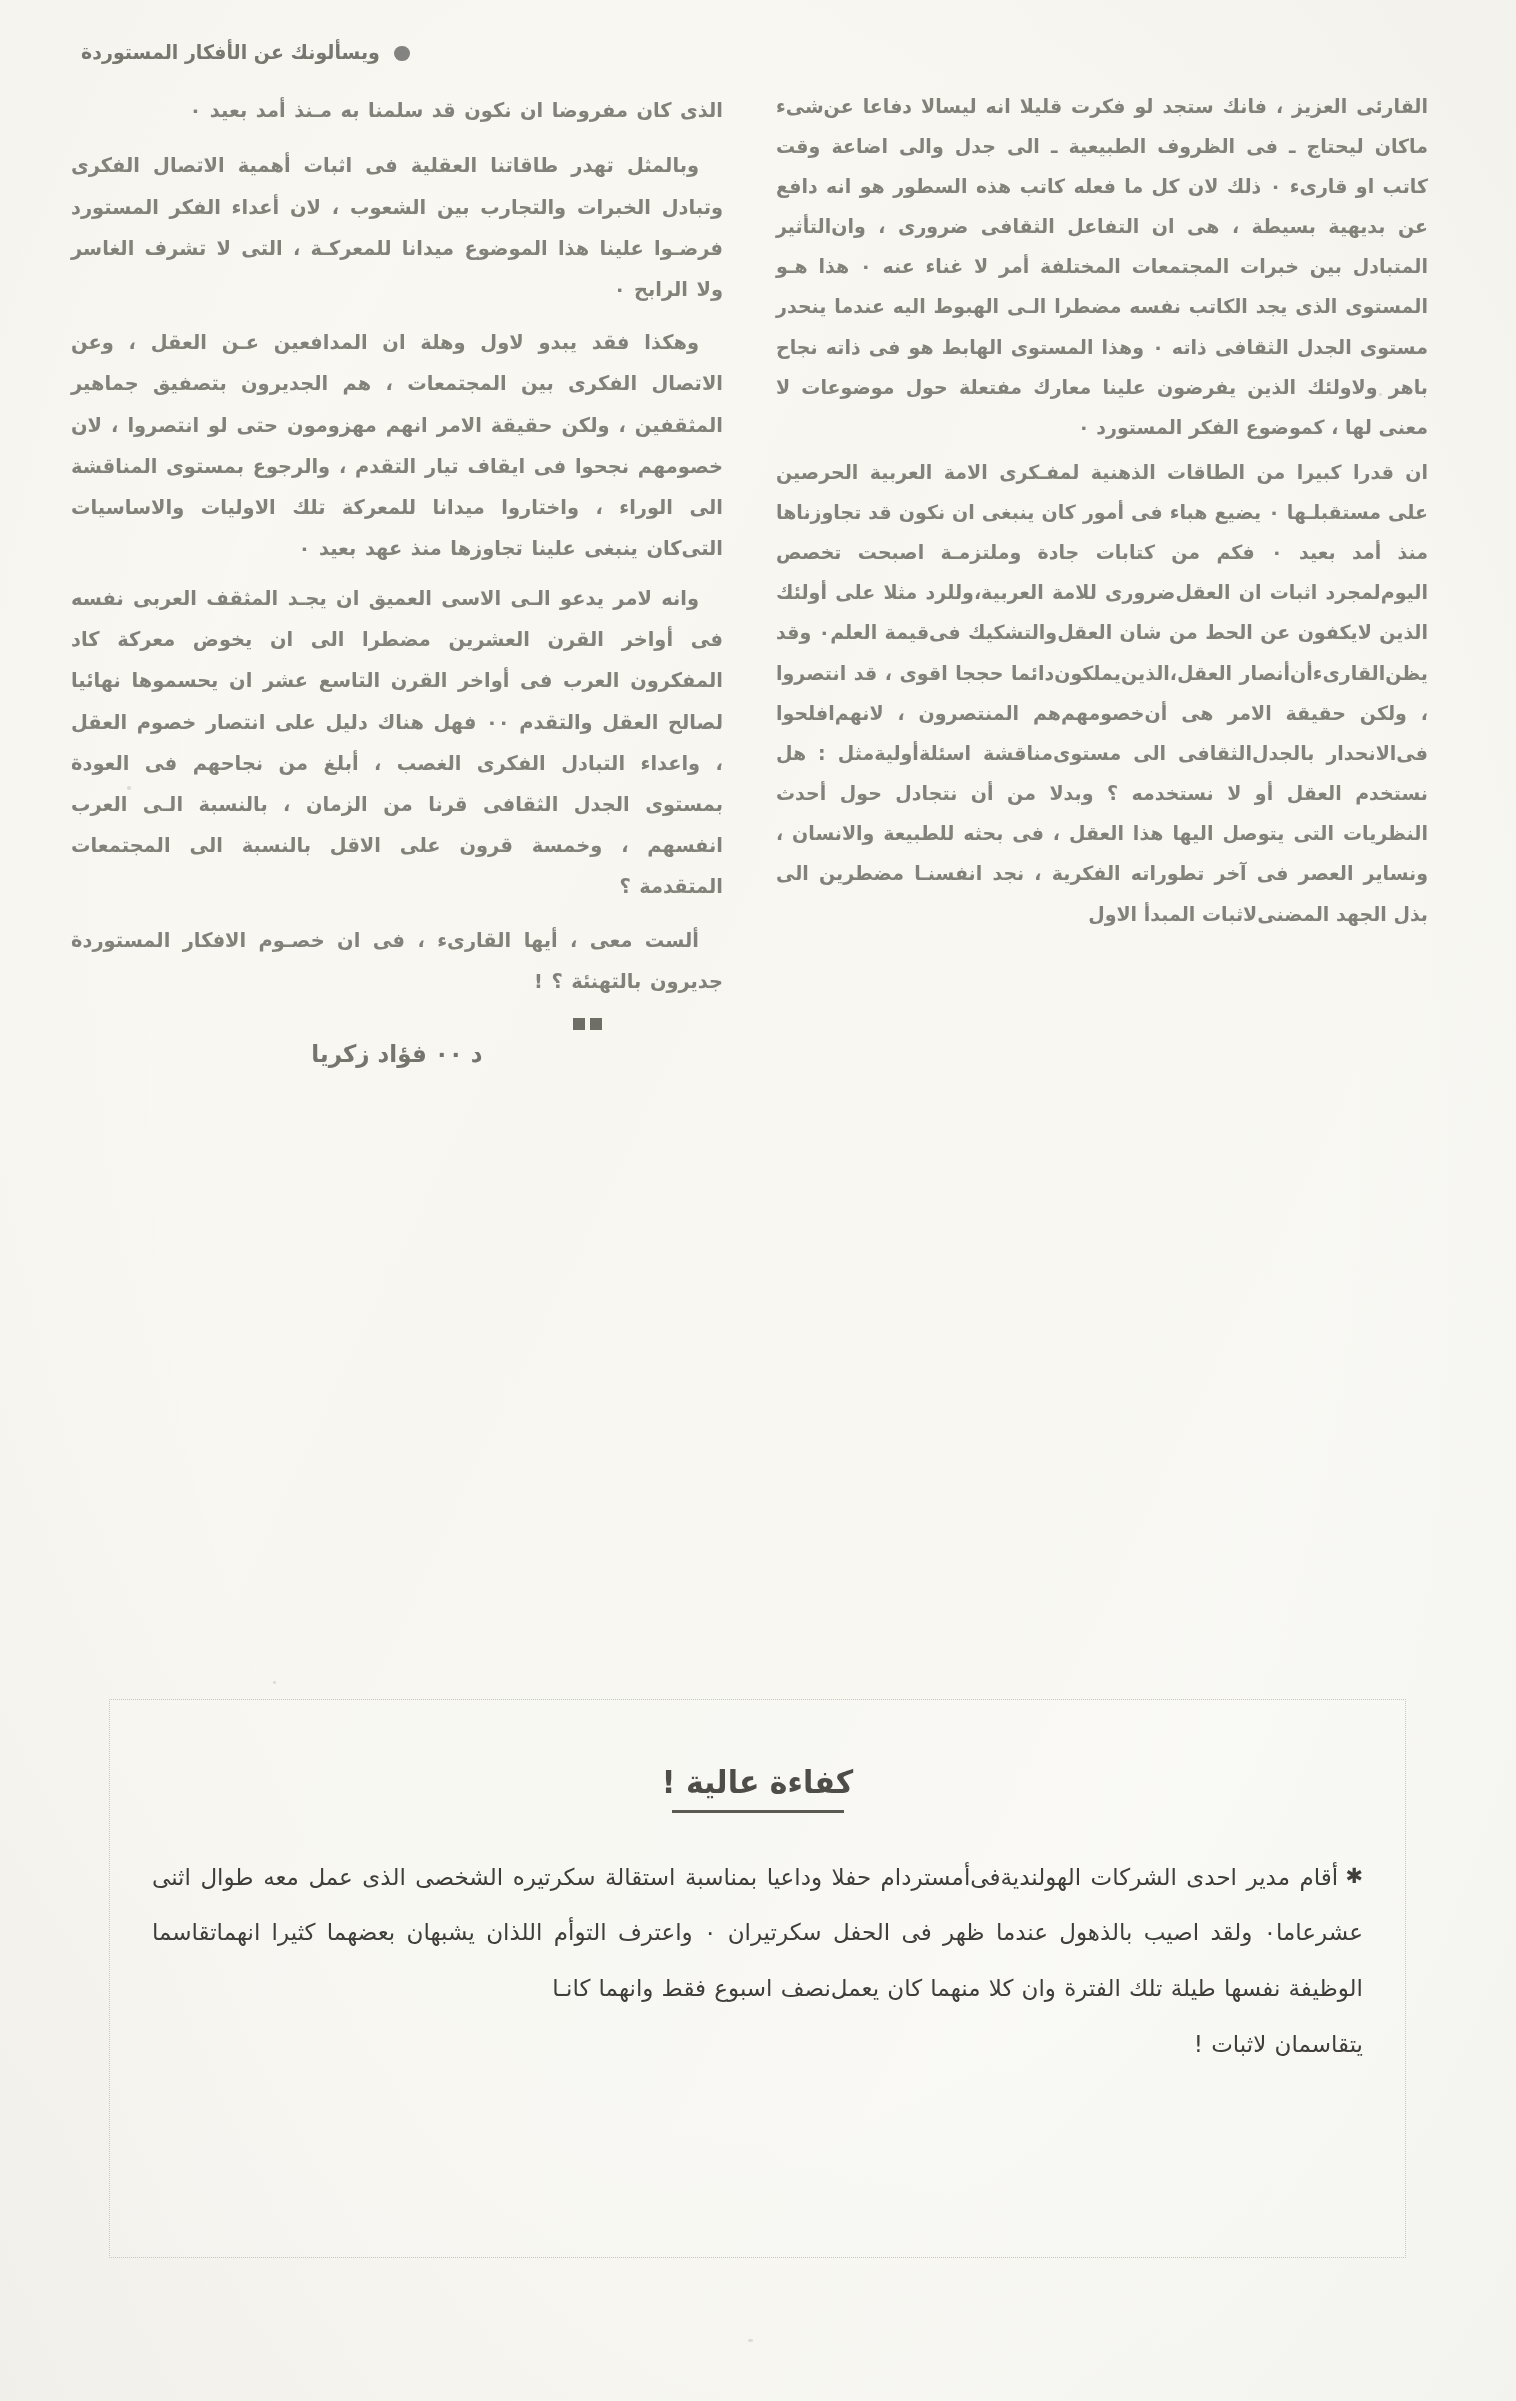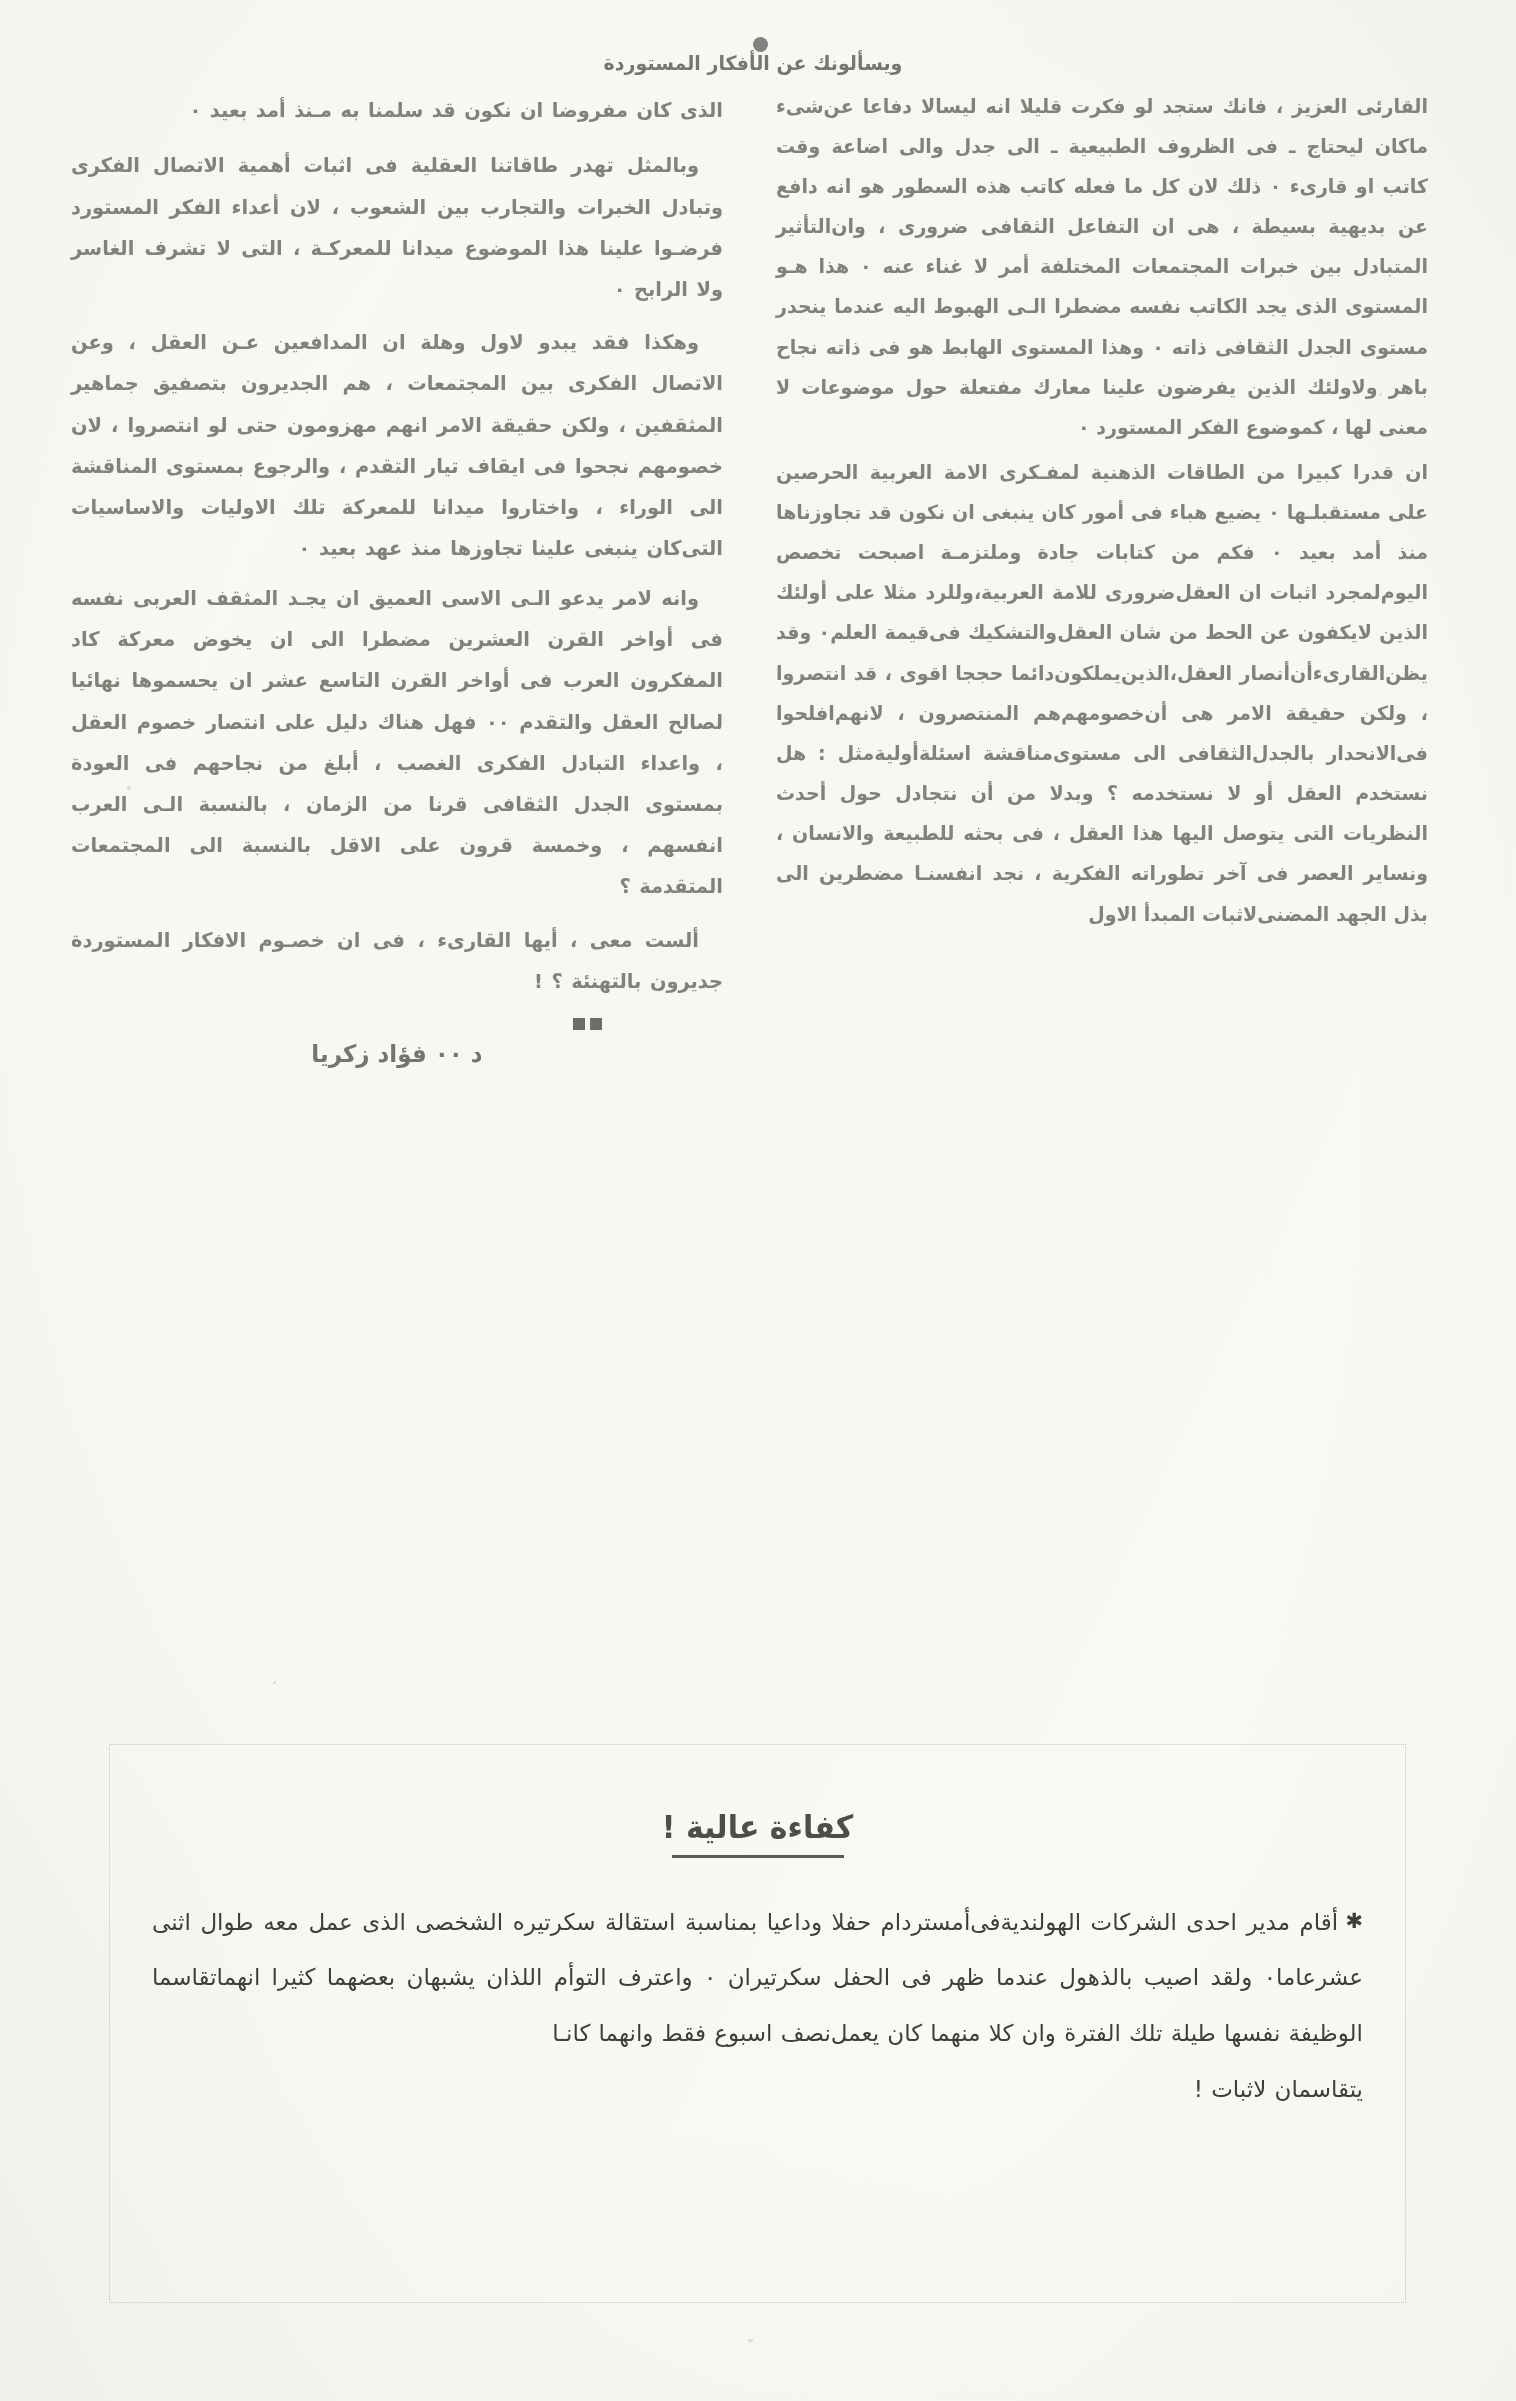--- a/index.html
+++ b/index.html
@@ -25,23 +25,23 @@
   }
 
   
   .running-header {
     position: absolute;
     top: 33px;
     right: 91px;
     left: 82px;
     height: 37px;
     display: flex;
-    flex-direction: column;
+    flex-direction: row;
     align-items: center;
-    justify-content: space-between;
+    justify-content: flex-end;
     direction: rtl;
   }
   .header-bullet {
     width: 15.5px;
     height: 15.5px;
     border-radius: 50%;
     background: #6f6f6d;
     margin-left: 14.6px;
     margin-top: 3.7px;
     flex: 0 0 auto;
@@ -118,21 +118,21 @@
     margin-top: 9.1px;
     letter-spacing: 0.9px;
     transform: scaleY(1.05);
   }
 
   
   .box {
     position: absolute;
     left: 110px;
     right: 110px;
-    top: 1744px;
+    top: 1699px;
     height: 559px;
     border: 1.8px dotted #c7c6ba;
     box-sizing: border-box;
     padding: 40px 42px 37px 42px;
     background: rgba(255,255,255,0.12);
   }
   .box-title {
     text-align: center;
     color: #4e4d48;
     font-size: 30px;

